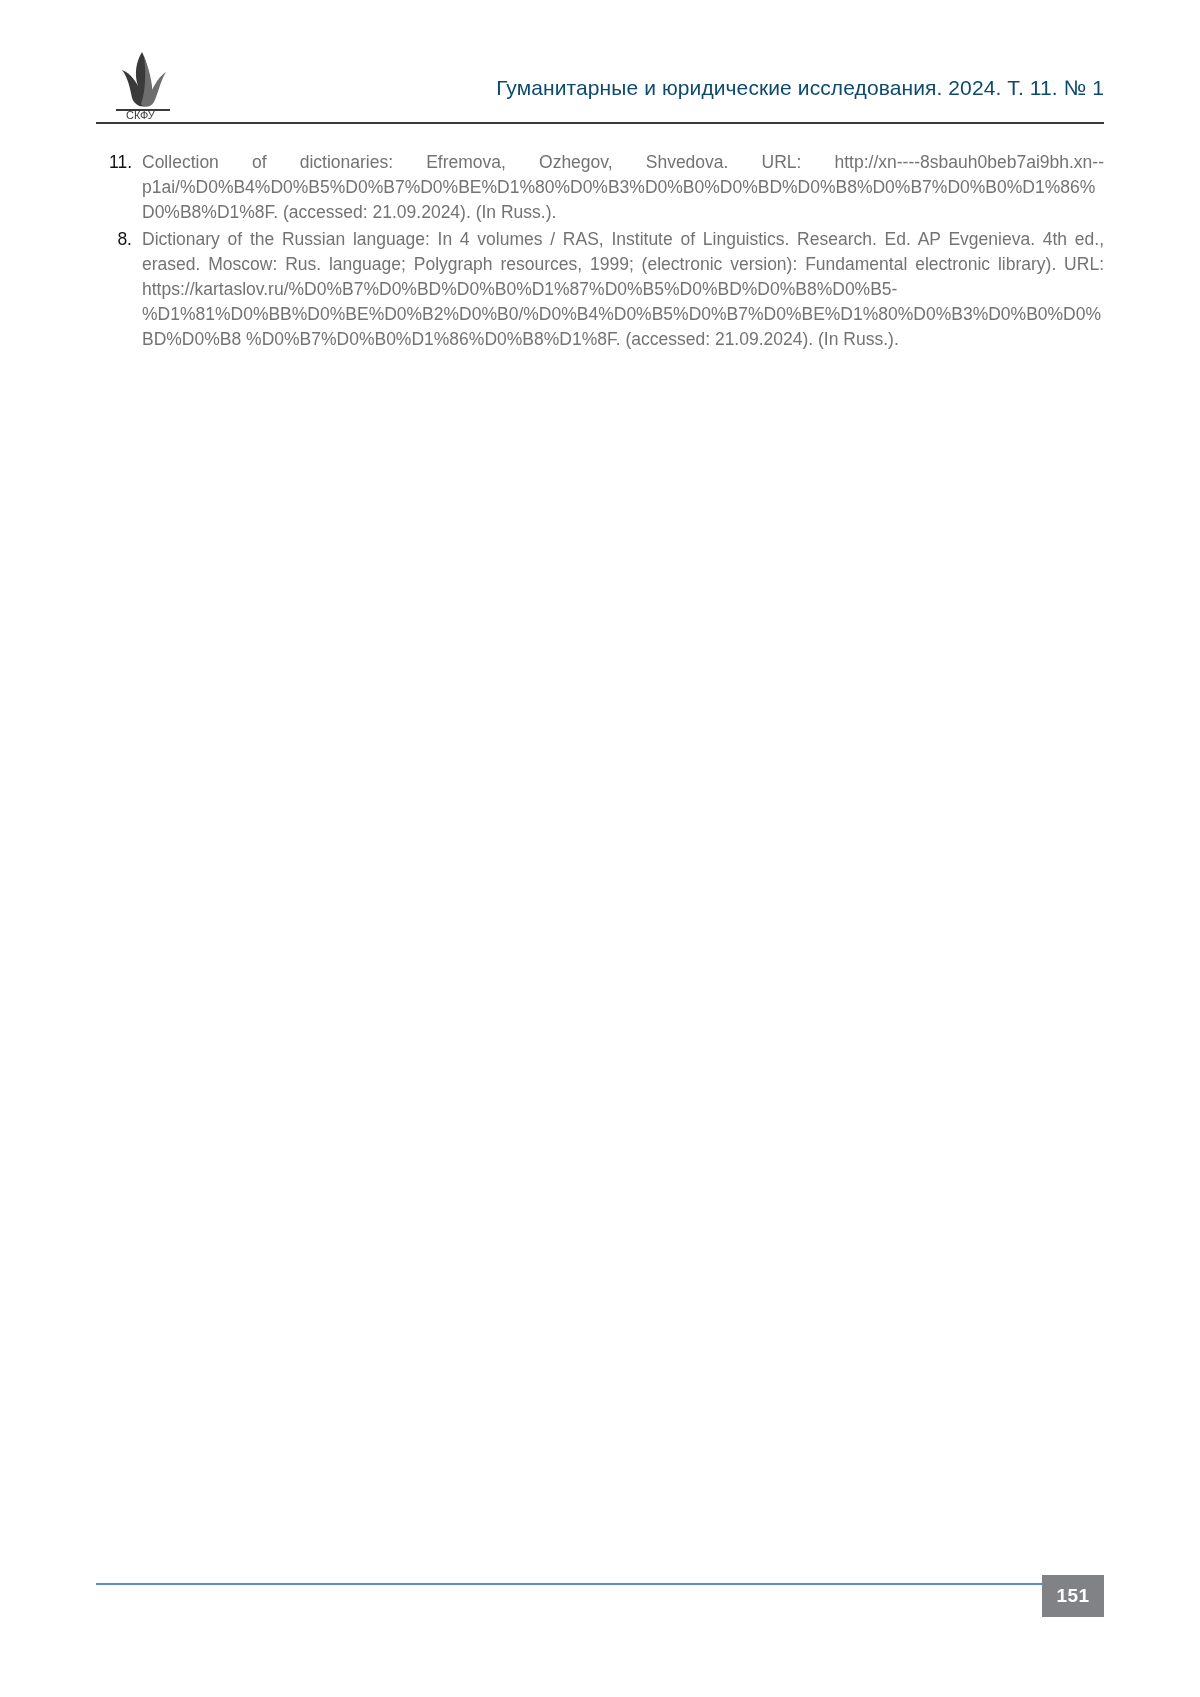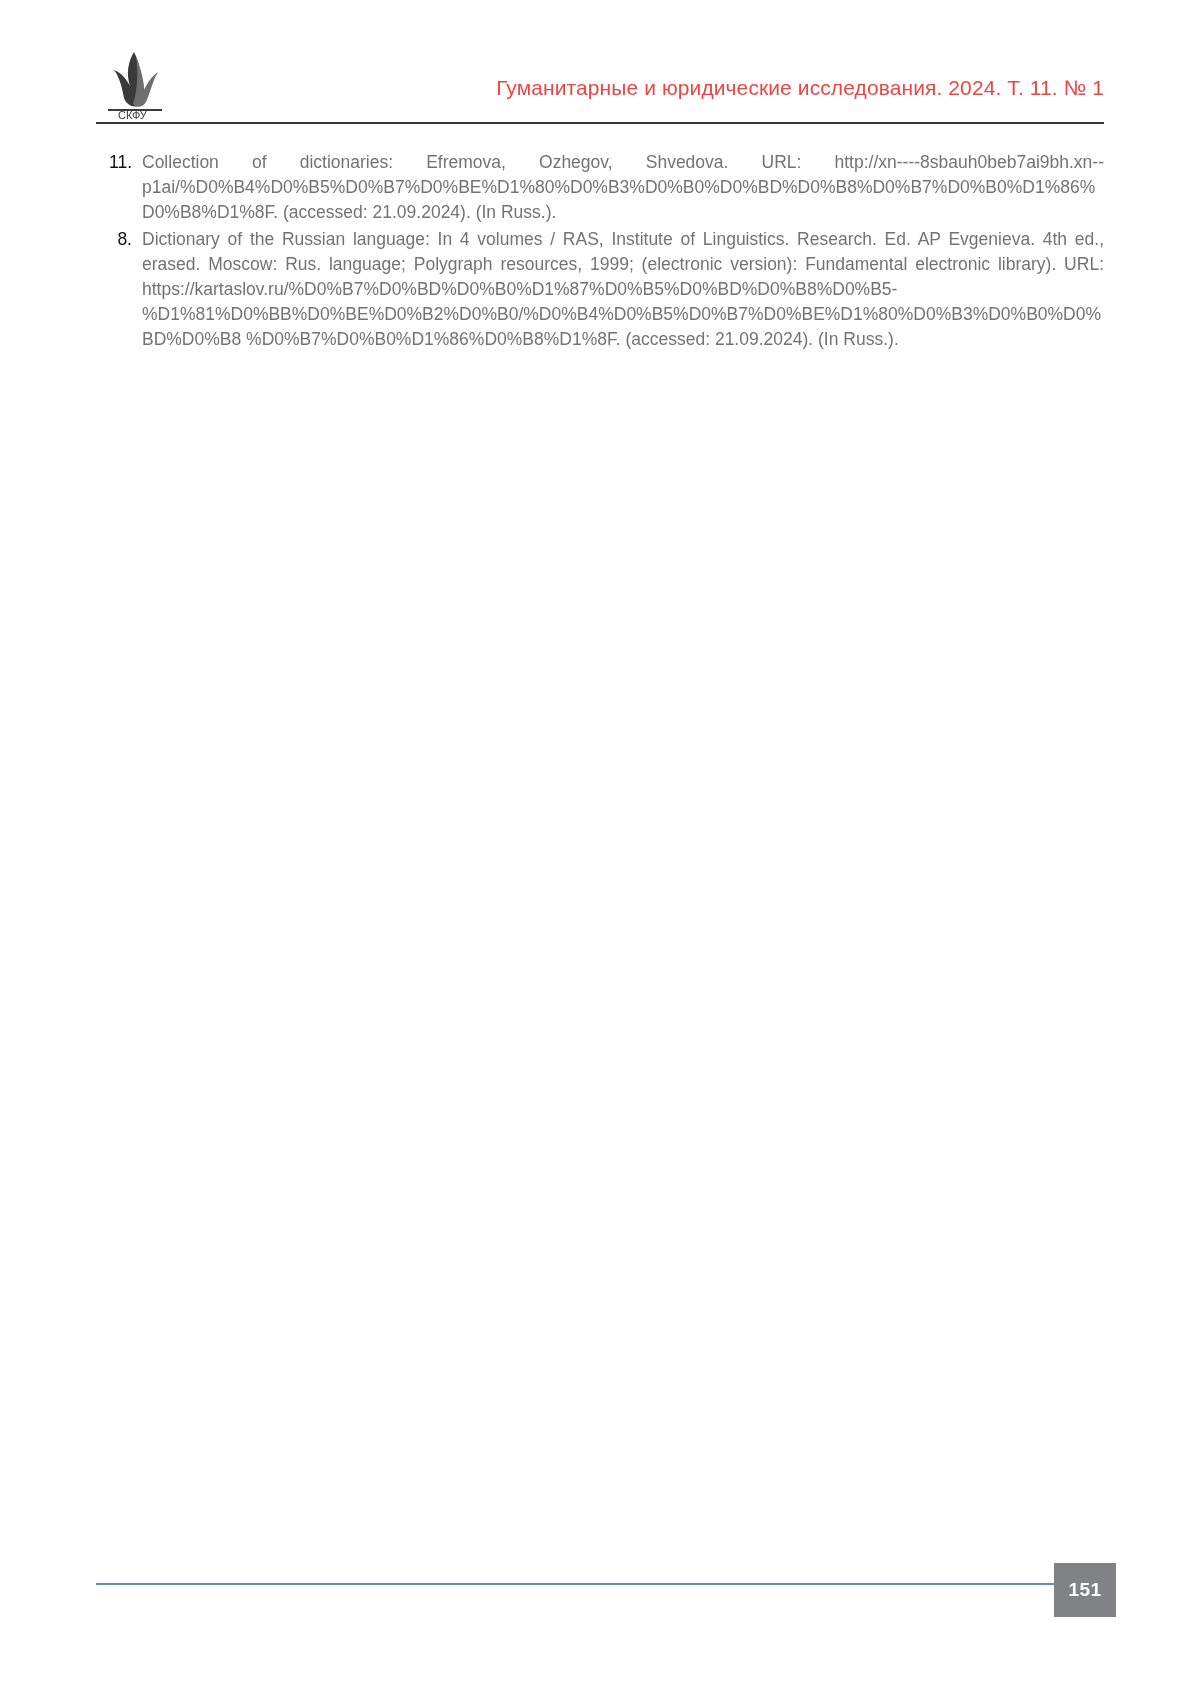--- a/index.html
+++ b/index.html
@@ -24,33 +24,33 @@
   
   .header {
     position: absolute;
     top: 48px;
     left: 96px;
     right: 96px;
     height: 72px;
   }
   .logo {
     position: absolute;
-    left: 4px;
+    left: 12px;
     top: 0;
     width: 100px;
     height: 72px;
     text-align: center;
   }
   .logo svg { display: block; }
   .header-title {
     position: absolute;
     right: 0;
     top: 28px;
     font-size: 21px;
-    color: #ef4444;
+    color: #0c4a6e;
     letter-spacing: 0.1px;
     white-space: nowrap;
   }
   .header-rule {
     position: absolute;
     left: 96px;
     right: 96px;
     top: 122px;
     height: 2px;
     background: #3a3a3a;
@@ -93,24 +93,24 @@
   .footer-rule {
     position: absolute;
     left: 96px;
     right: 96px;
     bottom: 112px;
     height: 2px;
     background: #5b8fc7;
   }
   .page-number {
     position: absolute;
-    right: 84px;
+    right: 96px;
     bottom: 80px;
     min-width: 62px;
-    height: 54px;
+    height: 42px;
     background: #808285;
     color: #ffffff;
     font-size: 19px;
     font-weight: bold;
     display: flex;
     align-items: center;
     justify-content: center;
     letter-spacing: 0.5px;
   }
 </style>

